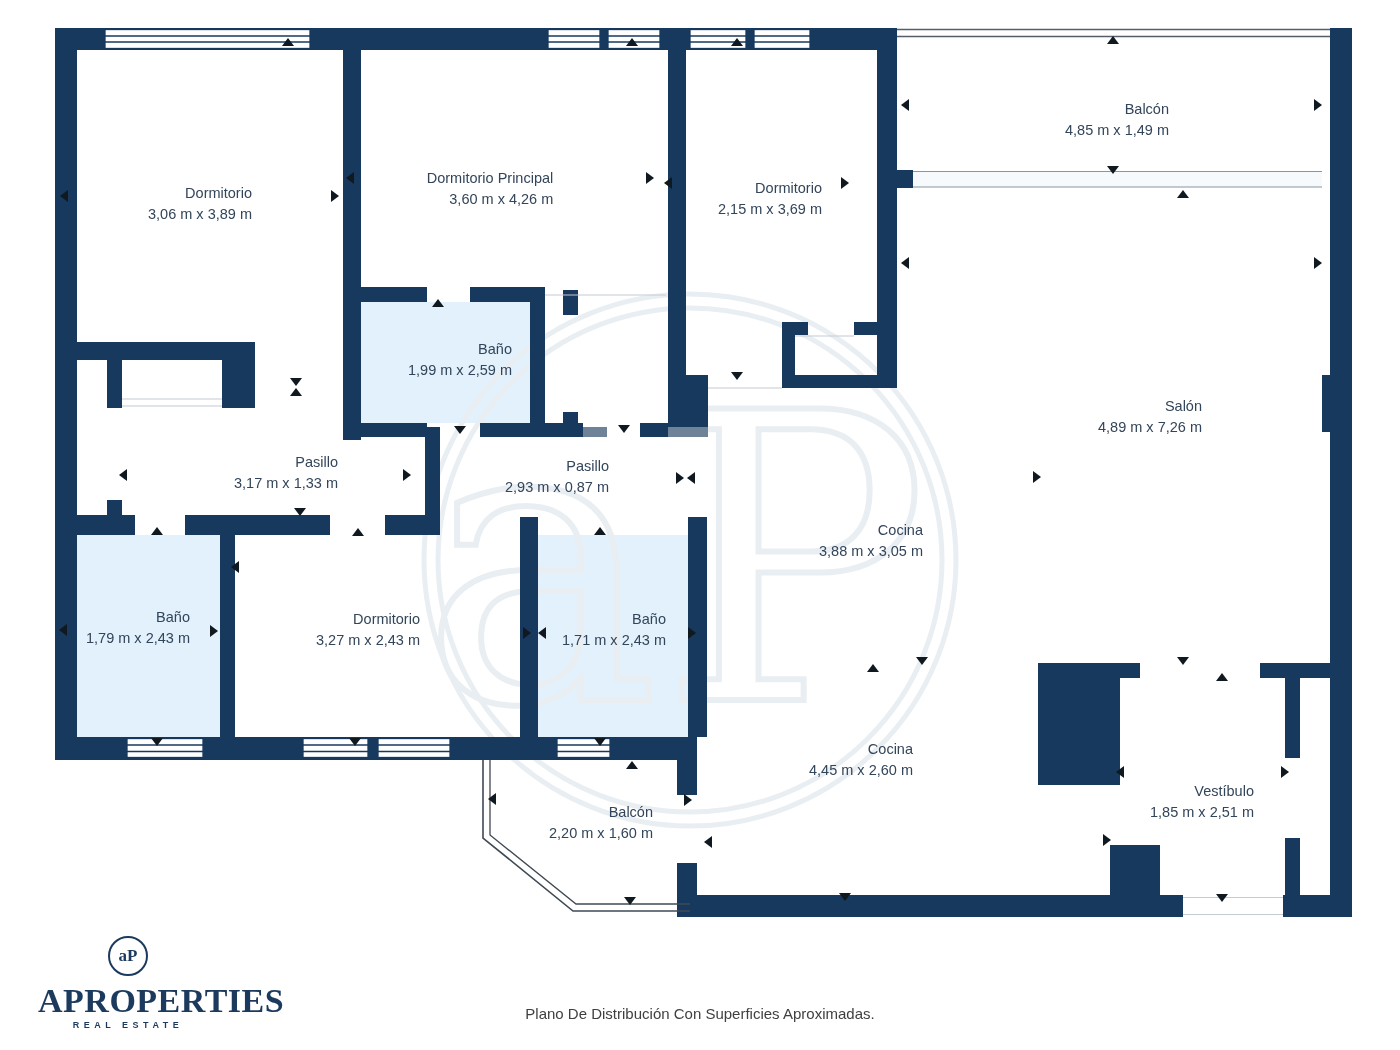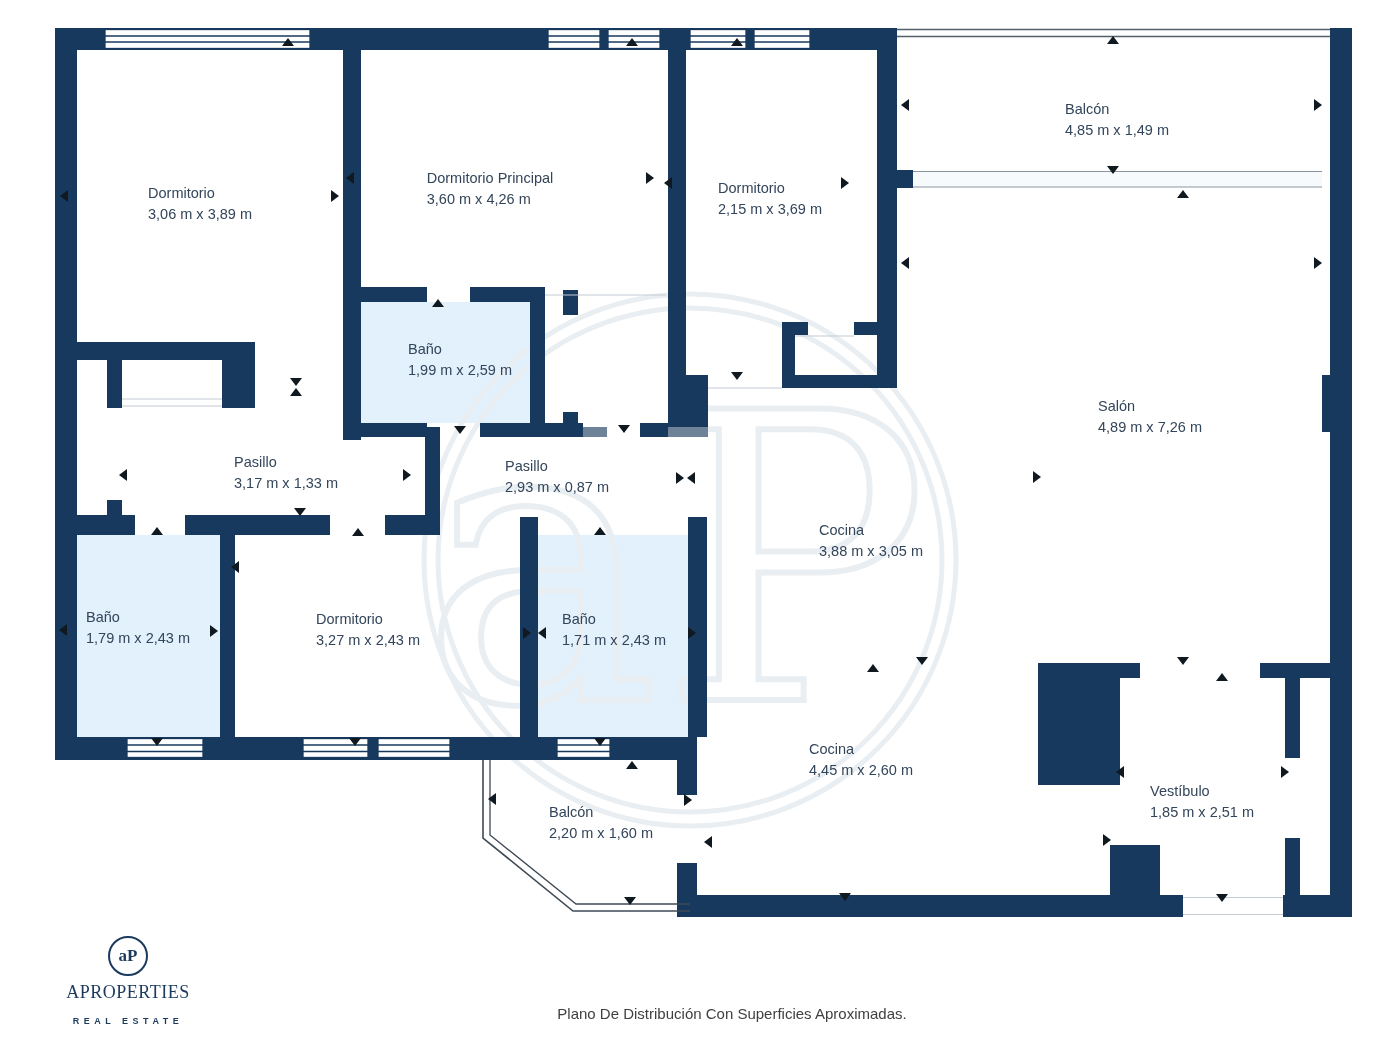--- a/index.html
+++ b/index.html
@@ -1,31 +1,31 @@
 <!DOCTYPE html>
 <html><head>
 <meta charset="utf-8">
 <style>
   html,body{margin:0;padding:0;background:#ffffff;}
   body{width:1400px;height:1050px;position:relative;overflow:hidden;
        font-family:"Liberation Sans", sans-serif;}
   #stage{position:absolute;left:0;top:0;width:1400px;height:1050px;}
   #plan-svg{position:absolute;left:0;top:0;}
-  .room-label{position:absolute;transform:translateX(-50%);text-align:left;
+  .room-label{position:absolute;transform:translateX(-50%);text-align:right;
       font-size:14.5px;line-height:21px;color:#33455A;white-space:nowrap;}
   .room-label .dims{display:block;}
   #logo{position:absolute;left:38px;top:936px;width:180px;text-align:center;color:#1B3A5E;}
   #logo-circle{width:36px;height:36px;border:2.5px solid #1B3A5E;border-radius:50%;
       margin:0 auto;display:flex;align-items:center;justify-content:center;
       font-family:"Liberation Serif", serif;font-size:17px;font-weight:bold;}
-  #logo-name{margin-top:6px;font-family:"Liberation Serif", serif;font-weight:normal;
-      font-size:18px;letter-spacing:0.5px;}
-  #logo-tagline{margin-top:13px;font-size:9px;letter-spacing:4.5px;font-weight:bold;}
+  #logo-name{margin-top:6px;font-family:"Liberation Serif", serif;font-weight:bold;
+      font-size:34px;letter-spacing:0.5px;}
+  #logo-tagline{margin-top:0;font-size:9px;letter-spacing:4.5px;font-weight:bold;}
   #footer-caption{position:absolute;left:700px;top:1005px;transform:translateX(-50%);
-      font-size:15px;color:#3F3F3F;white-space:nowrap;margin-left:32px;}
+      font-size:15px;color:#3F3F3F;white-space:nowrap;}
   #wm-text{font-family:"DejaVu Serif", serif;}
 </style>
 </head>
 <body>
 
 <div id="stage">
 
 <svg id="plan-svg" width="1400" height="1050" viewBox="0 0 1400 1050" xmlns="http://www.w3.org/2000/svg">
   <defs>
     <polygon id="au" points="-6,4 6,4 0,-4" fill="#101820"></polygon>

